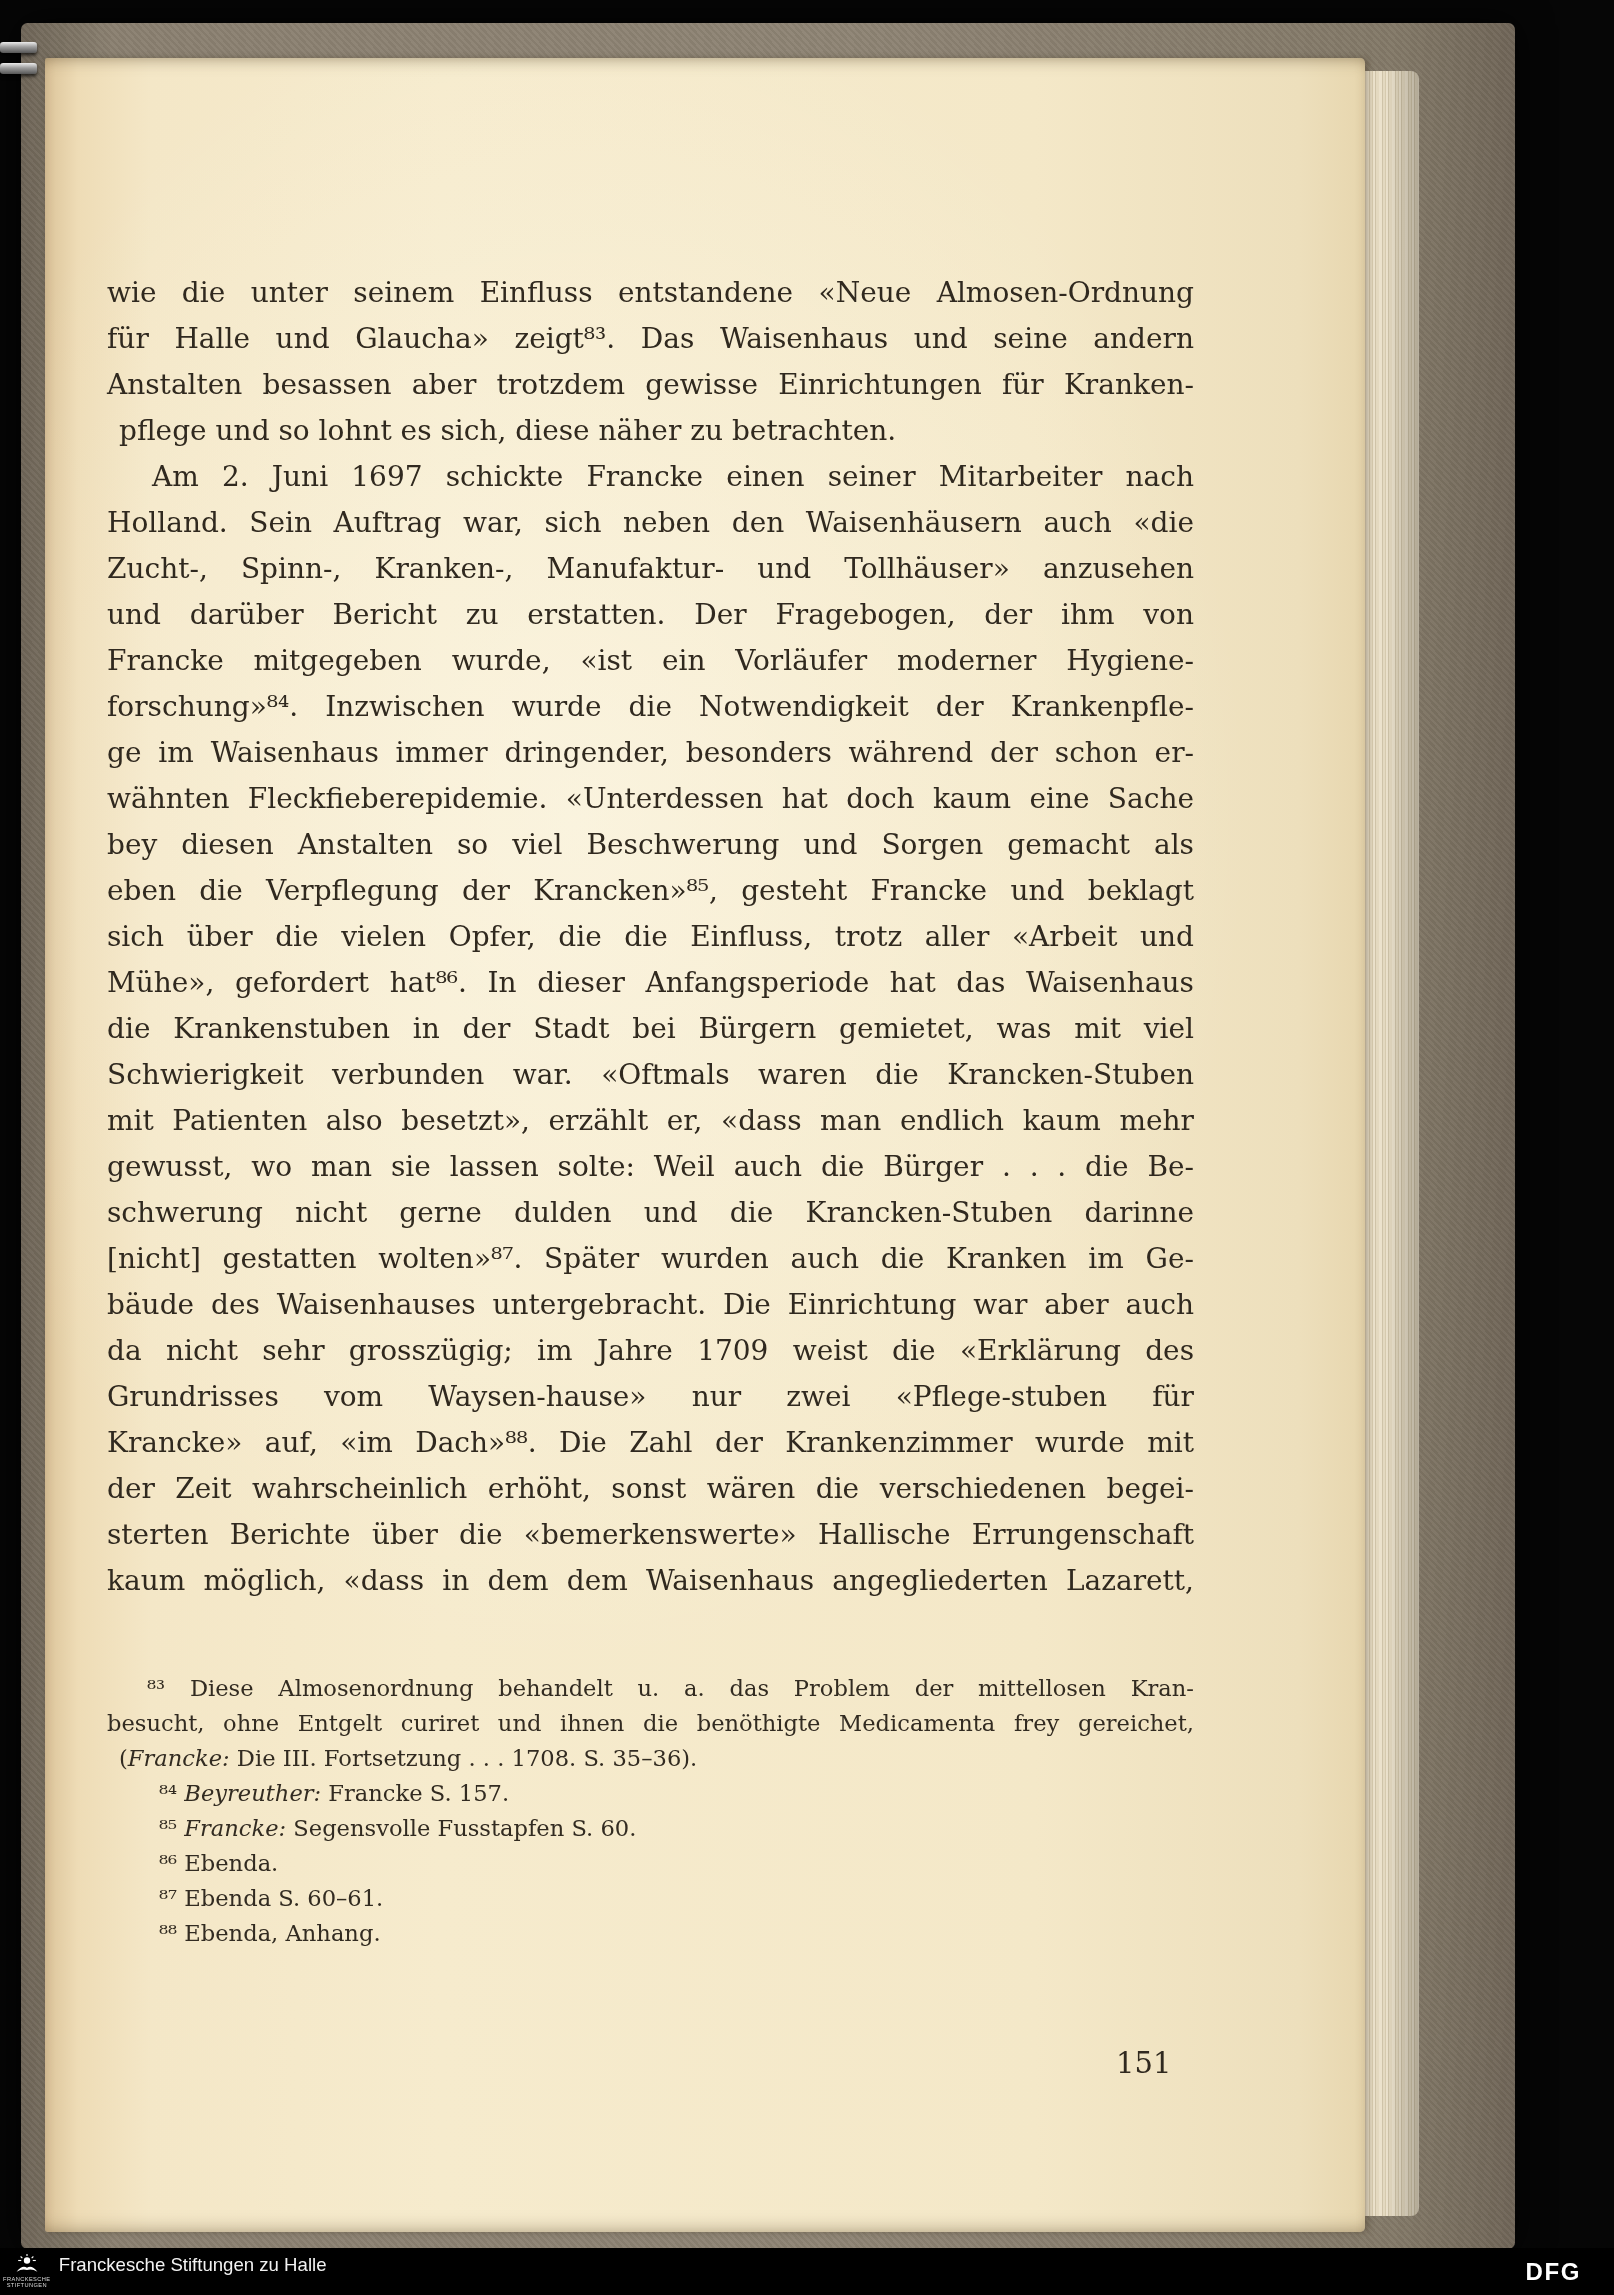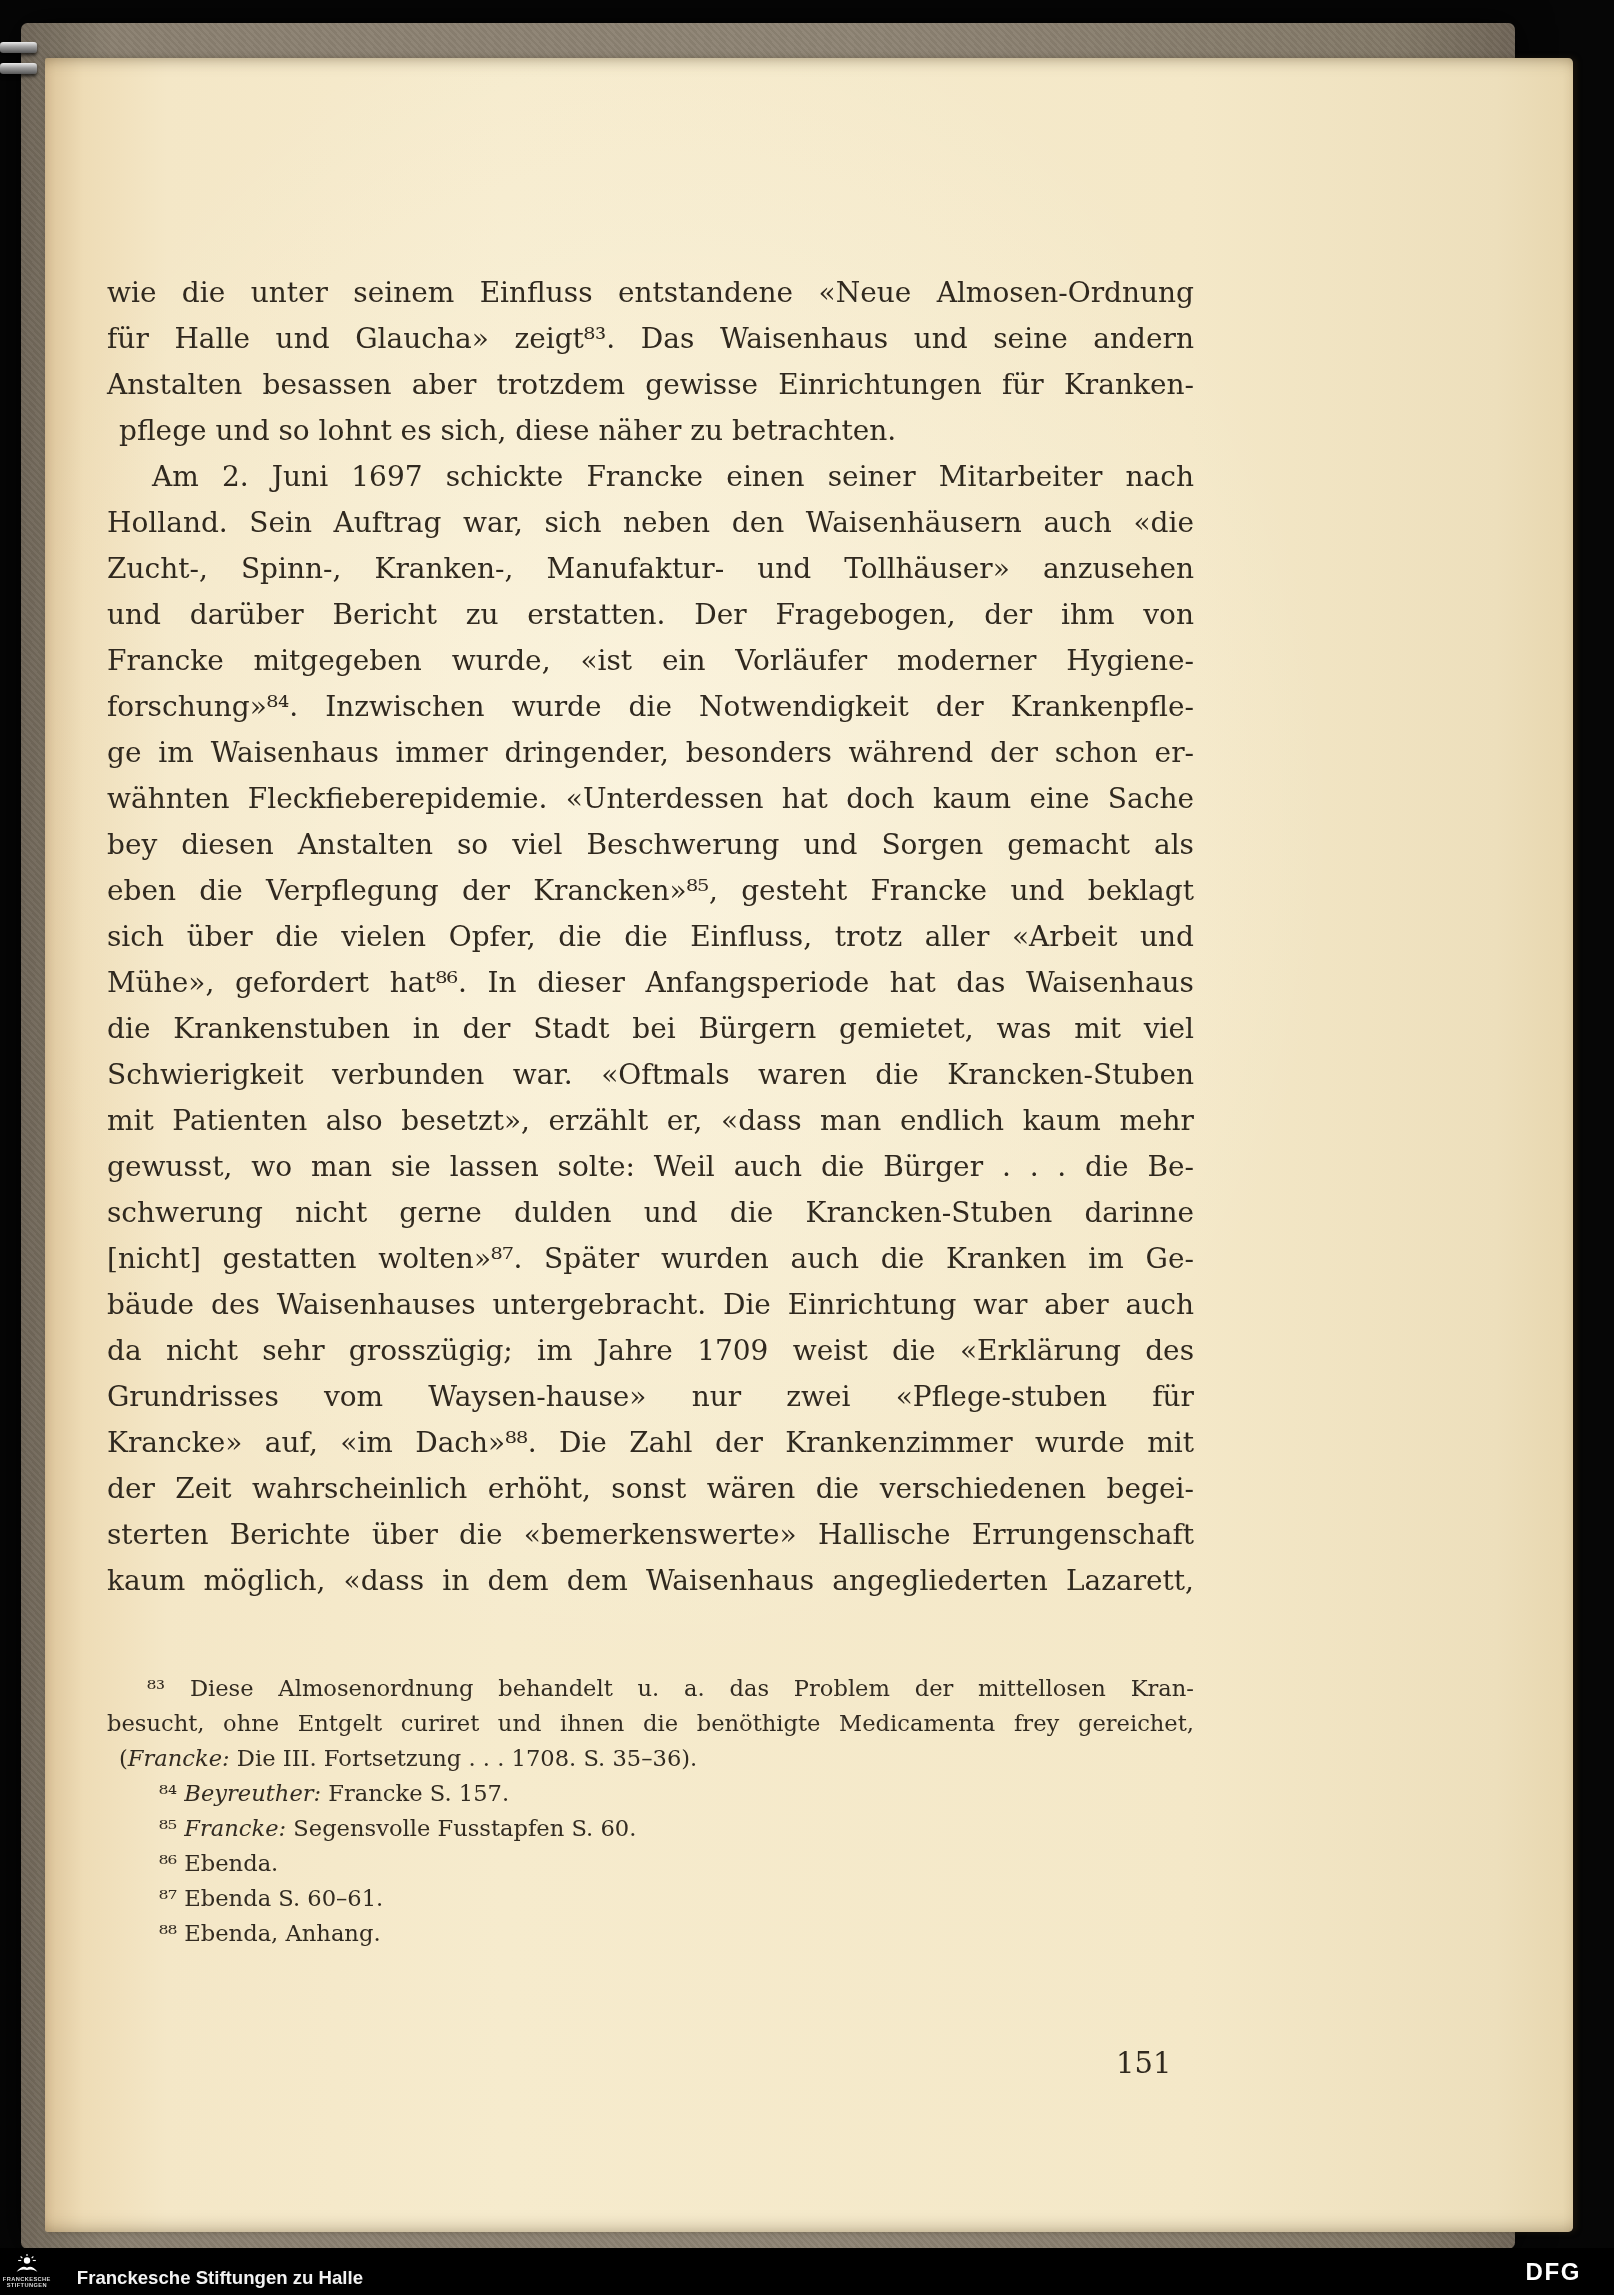--- a/index.html
+++ b/index.html
@@ -17,21 +17,21 @@
       linear-gradient(90deg,#6e6557 0,#8a8070 6%,#8e8474 55%,#837968 92%,#6f6557 100%);
     box-shadow:0 0 36px rgba(0,0,0,0.85);
   }
   .page-stack{
     position:absolute;left:1308px;top:71px;width:111px;height:2145px;border-radius:0 8px 8px 0;
     background:
       linear-gradient(90deg, rgba(0,0,0,0) 0 70%, rgba(0,0,0,0.22) 100%),
       repeating-linear-gradient(90deg,#ece2cc 0 2.4px,#cfc3a8 2.4px 3.2px,#e4d9c0 3.2px 5.7px,#d6caae 5.7px 6.5px);
   }
   .page{
-    position:absolute;left:45px;top:58px;width:1528px;height:2174px;border-radius:2.4px 4.8px 4.8px 2.4px;
+    position:absolute;left:45px;top:58px;width:1320px;height:2174px;border-radius:2.4px 4.8px 4.8px 2.4px;
     background:
       radial-gradient(ellipse 969px 1211px at 40% 35%, rgba(255,252,240,0.5), rgba(255,255,255,0) 70%),
       linear-gradient(90deg,#dcc49a 0,#eedcb6 2.5%,#f4e7c7 8%,#f6ebcd 30%,#f4e8c8 75%,#eddfbc 95%,#e7d6ae 100%),
       #f3e6c6;
     box-shadow:
       inset 0 9.7px 16px -9.7px rgba(90,70,40,0.55),
       inset 0 -11.3px 18px -11.3px rgba(90,70,40,0.5),
       2.4px 0 6.5px rgba(60,45,25,0.35);
   }
   .clamp{
@@ -59,21 +59,21 @@
     position:absolute;left:62px;top:1988px;width:1087px;box-sizing:border-box;
     text-align:right;padding-right:22.6px;font-size:29px;color:#30291f;
   }
 
   
   .bottom-bar{
     position:absolute;left:0;bottom:0;width:1615px;height:47px;background:#000;
     display:flex;align-items:center;justify-content:space-between;
     font-family:"Liberation Sans", sans-serif;color:#fff;z-index:5;
   }
-  .provider{display:flex;align-items:flex-end;gap:28px;padding-left:4.8px;cursor:pointer;font-weight:bold;}
+  .provider{display:flex;align-items:flex-start;gap:10px;padding-left:4.8px;cursor:pointer;}
   .logo-col{display:flex;flex-direction:column;align-items:center;width:44px;}
   .logo-caption{font-size:5.7px;letter-spacing:0.4px;color:#dddddd;line-height:6.5px;text-align:center;margin-top:0.8px;}
   .provider-label{font-size:18.6px;color:#f2f2f2;}
   .dfg{padding-right:34px;font-size:24px;font-weight:bold;letter-spacing:1.6px;cursor:pointer;
        font-family:"Liberation Sans", sans-serif;}
 </style>
 </head>
 <body>
 
 <div>

